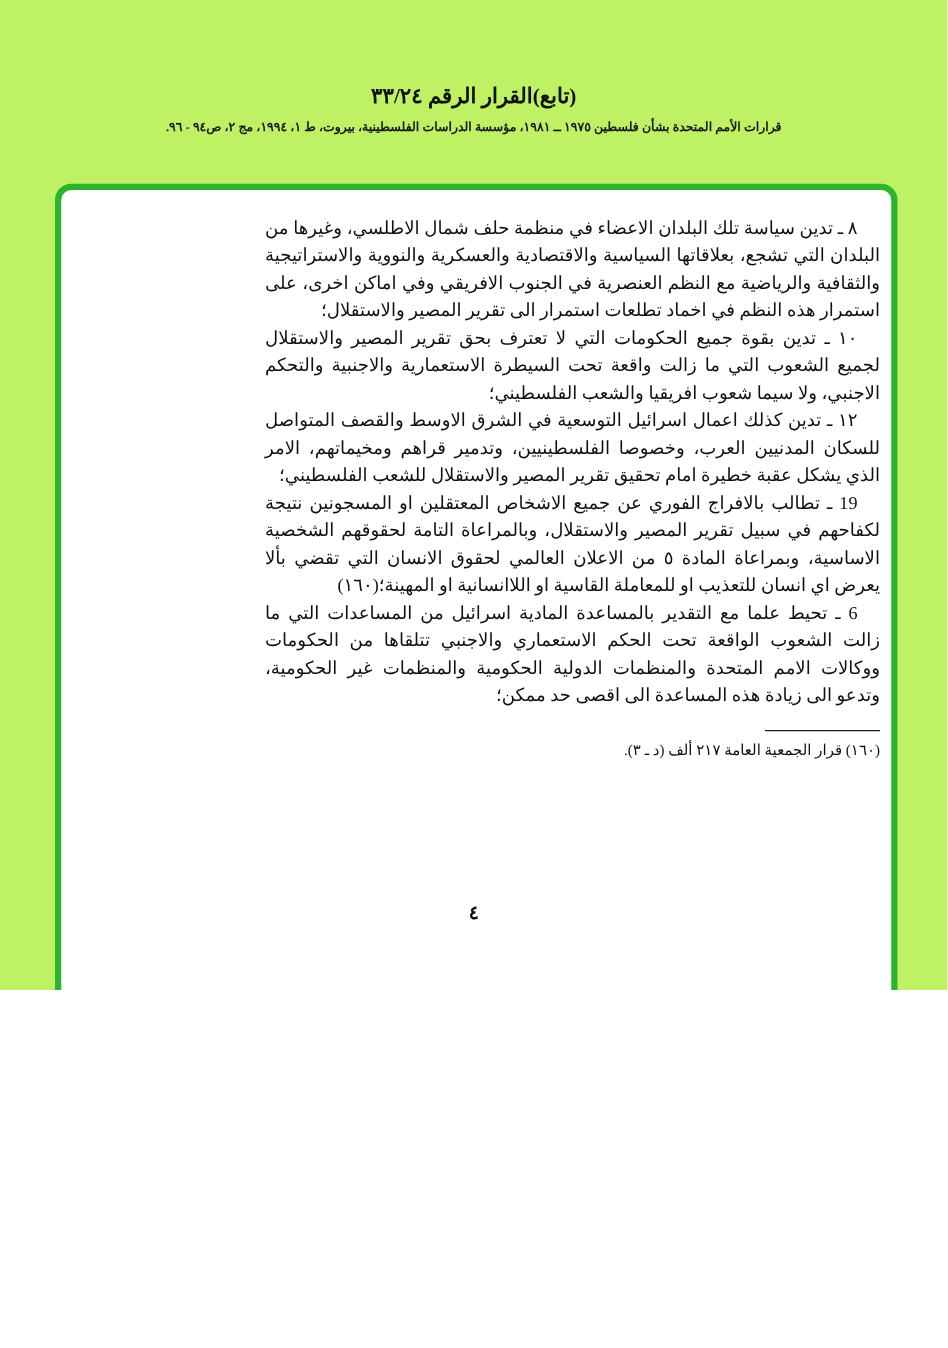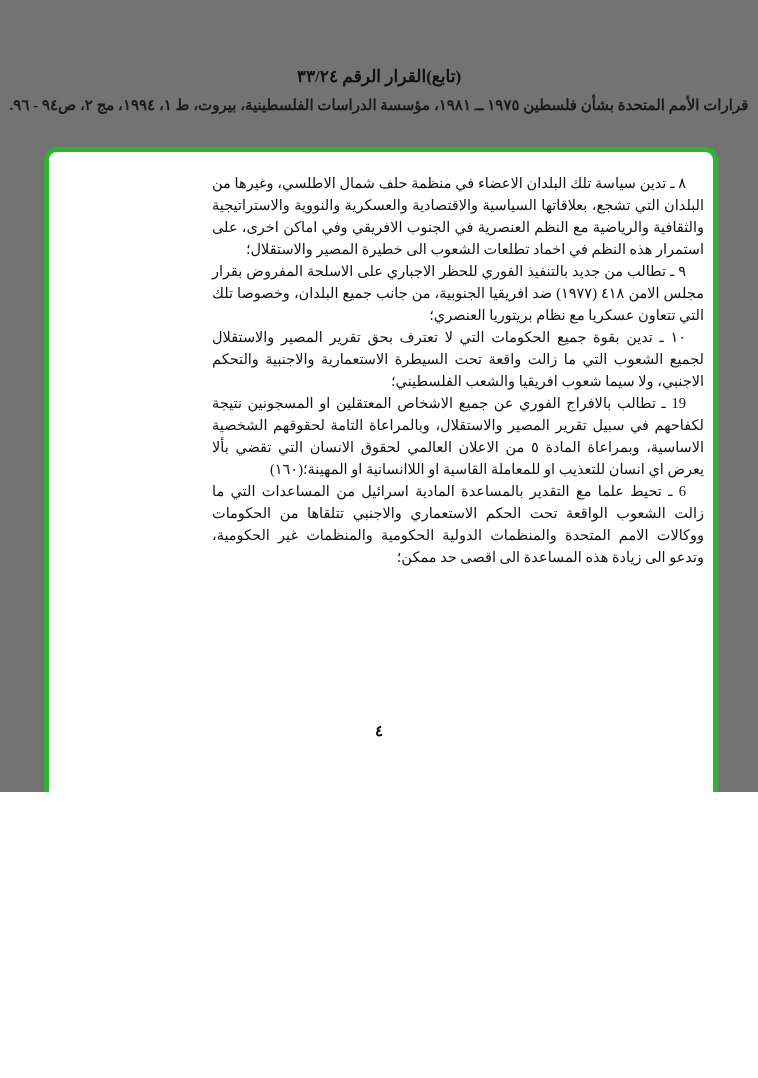--- a/index.html
+++ b/index.html
@@ -4,42 +4,42 @@
 <style>
   html, body {
     margin: 0;
     padding: 0;
     background: #ffffff;
   }
   .page {
     position: relative;
     width: 758px;
     height: 792px;
-    background: #737373;
+    background: #bef264;
     font-family: "Liberation Serif", "DejaVu Serif", serif;
     color: #111111;
     overflow: hidden;
   }
   .header {
     position: absolute;
     top: 66px;
     left: 0;
     right: 0;
     text-align: center;
     direction: rtl;
   }
   .doc-title {
     font-size: 17px;
     font-weight: bold;
     letter-spacing: 0.3px;
     margin: 0;
   }
   .source-line {
     margin-top: 9px;
-    font-size: 15px;
+    font-size: 10px;
     font-weight: bold;
     color: #1a1a1a;
   }
   .green-frame {
     position: absolute;
     left: 44px;
     top: 147px;
     width: 674px;
     height: 840px;
     border: 5px solid #2db32d;
@@ -97,30 +97,34 @@
 
   <div class="header">
     <div class="doc-title">(تابع)القرار الرقم ٣٣/٢٤</div>
     <div class="source-line">قرارات الأمم المتحدة بشأن فلسطين ١٩٧٥ ــ ١٩٨١، مؤسسة الدراسات الفلسطينية، بيروت، ط ١، ١٩٩٤، مج ٢، ص٩٤ - ٩٦.</div>
   </div>
 
   <div class="green-frame" style="border-color: rgb(45, 179, 45);"></div>
 
   <div class="doc-body">
 
-    <p class="para"><b>٨ ـ تدين سياسة</b><span> تلك البلدان الاعضاء في منظمة حلف شمال الاطلسي، وغيرها من البلدان التي تشجع، بعلاقاتها السياسية والاقتصادية والعسكرية والنووية والاستراتيجية والثقافية والرياضية مع النظم العنصرية في الجنوب الافريقي وفي اماكن اخرى، على استمرار هذه النظم في اخماد تطلعات الشعوب الى خطيرة المصير والاستقلال؛</span></p>
+    <p class="para"><b>٨ ـ تدين سياسة</b><span> تلك البلدان الاعضاء في منظمة حلف شمال الاطلسي، وغيرها من البلدان التي تشجع، بعلاقاتها السياسية والاقتصادية والعسكرية والنووية والاستراتيجية والثقافية والرياضية مع النظم العنصرية في الجنوب الافريقي وفي اماكن اخرى، على استمرار هذه النظم في اخماد تطلعات استمرار الى تقرير المصير والاستقلال؛</span></p>
 
-    <p class="para"><b>٩ ـ تطالب من جديد</b><span> بالتنفيذ الفوري للحظر الاجباري على الاسلحة المفروض بقرار مجلس الامن ٤١٨ (١٩٧٧) ضد افريقيا الجنوبية، من جانب جميع البلدان، وخصوصا تلك التي تتعاون عسكريا مع نظام بريتوريا العنصري؛</span></p>
 
     <p class="para"><b>١٠ ـ تدين بقوة</b><span> جميع الحكومات التي لا تعترف بحق تقرير المصير والاستقلال لجميع الشعوب التي ما زالت واقعة تحت السيطرة الاستعمارية والاجنبية والتحكم الاجنبي، ولا سيما شعوب افريقيا والشعب الفلسطيني؛</span></p>
 
 
+    <p class="para"><b>١٢ ـ تدين كذلك</b><span> اعمال اسرائيل التوسعية في الشرق الاوسط والقصف المتواصل للسكان المدنيين العرب، وخصوصا الفلسطينيين، وتدمير قراهم ومخيماتهم، الامر الذي يشكل عقبة خطيرة امام تحقيق تقرير المصير والاستقلال للشعب الفلسطيني؛</span></p>
 
     <p class="para"><b>19 ـ تطالب</b><span> بالافراج الفوري عن جميع الاشخاص المعتقلين او المسجونين نتيجة لكفاحهم في سبيل تقرير المصير والاستقلال، وبالمراعاة التامة لحقوقهم الشخصية الاساسية، وبمراعاة المادة ٥ من الاعلان العالمي لحقوق الانسان التي تقضي بألا يعرض اي انسان للتعذيب او للمعاملة القاسية او اللاانسانية او المهينة؛(١٦٠)</span></p>
 
     <p class="para"><b>6 ـ تحيط علما مع التقدير</b><span> بالمساعدة المادية اسرائيل من المساعدات التي ما زالت الشعوب الواقعة تحت الحكم الاستعماري والاجنبي تتلقاها من الحكومات ووكالات الامم المتحدة والمنظمات الدولية الحكومية والمنظمات غير الحكومية، وتدعو الى زيادة هذه المساعدة الى اقصى حد ممكن؛</span></p>
 
+    <div class="footnote-block">
+      <hr class="footnote-divider">
+      <p class="footnote">(١٦٠) قرار الجمعية العامة ٢١٧ ألف (د ـ ٣).</p>
+    </div>
 
   </div>
 
   <div class="page-number">٤</div>
 
 </div>
 
 </body></html>

